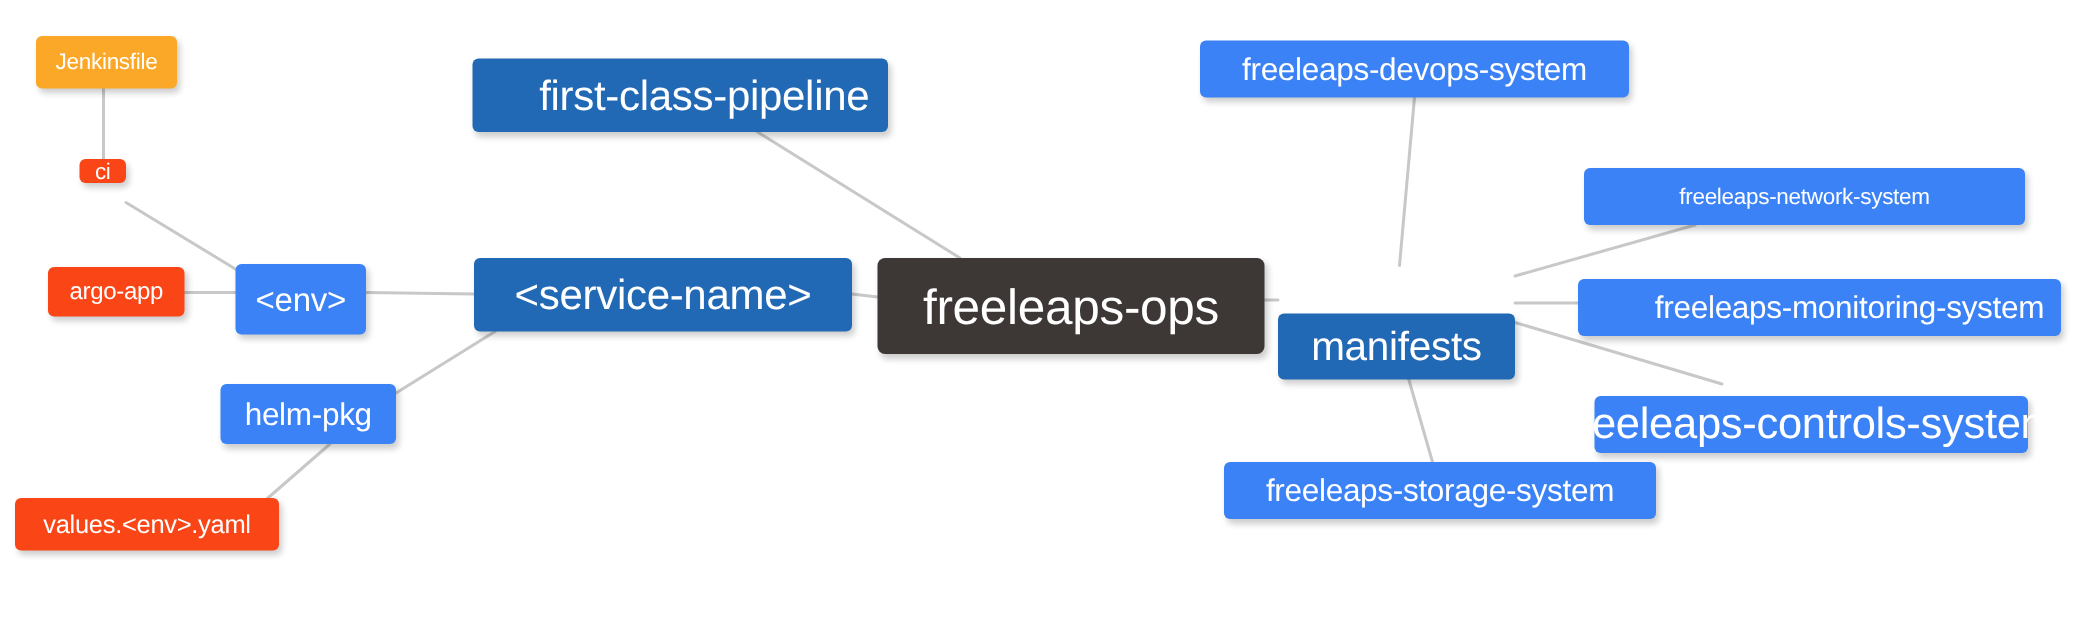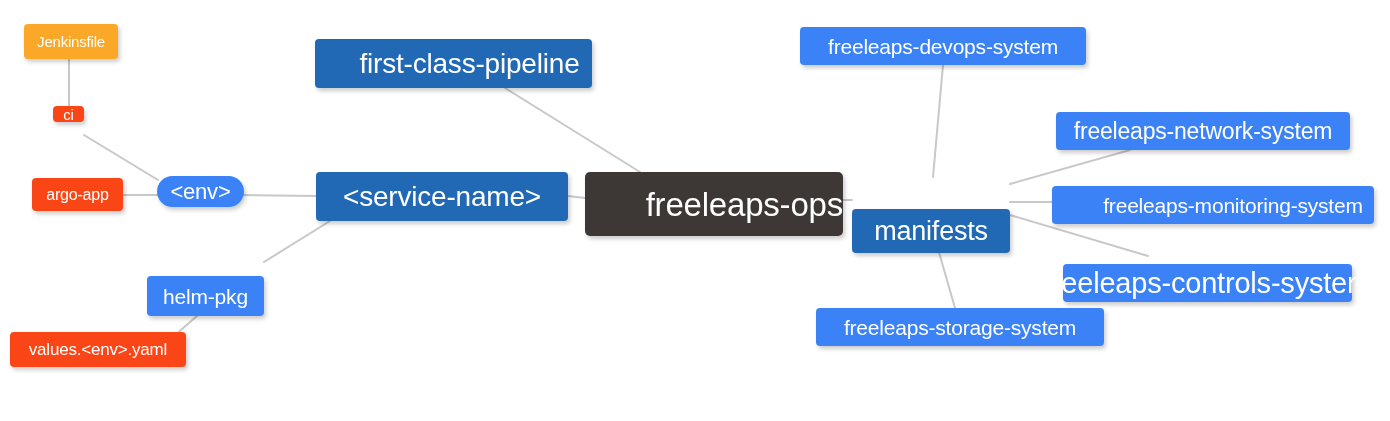--- a/index.html
+++ b/index.html
@@ -82,45 +82,45 @@
   <div id="node-layer">
       <div class="node node-orange" style="left: 24px; top: 24px; width: 94px; height: 35px; font-size: 15px;">
         <span>Jenkinsfile</span>
       </div>
       <div class="node node-red" style="left: 53px; top: 106px; width: 31px; height: 16px; font-size: 15px;">
         <span>ci</span>
       </div>
       <div class="node node-red" style="left: 32px; top: 178px; width: 91px; height: 33px; font-size: 16px;">
         <span>argo-app</span>
       </div>
-      <div class="node node-green" style="left: 157px; top: 176px; width: 87px; height: 31px; font-size: 22px; border-radius: 19px;">
+      <div class="node node-green" style="left: 157px; top: 176px; width: 87px; height: 47px; font-size: 22px;">
         <span>&lt;env&gt;</span>
       </div>
-      <div class="node node-green" style="left: 147px; top: 256px; width: 117px; height: 40px; font-size: 21px; margin-top: 20px;">
+      <div class="node node-green" style="left: 147px; top: 256px; width: 117px; height: 40px; font-size: 21px;">
         <span>helm-pkg</span>
       </div>
       <div class="node node-red" style="left: 10px; top: 332px; width: 176px; height: 35px; font-size: 17px;">
         <span>values.&lt;env&gt;.yaml</span>
       </div>
       <div class="node node-blue" style="left: 315px; top: 39px; width: 277px; height: 49px; font-size: 28px; padding-left: 32px;">
         <span>first-class-pipeline</span>
       </div>
       <div class="node node-blue" style="left: 316px; top: 172px; width: 252px; height: 49px; font-size: 28px;">
         <span>&lt;service-name&gt;</span>
       </div>
-      <div class="node node-root" style="left: 585px; top: 172px; width: 258px; height: 64px; font-size: 33px; justify-content: flex-end;">
+      <div class="node node-root" style="left: 585px; top: 172px; width: 258px; height: 64px; font-size: 33px;">
         <span>freeleaps-ops</span>
       </div>
       <div class="node node-blue" style="left: 852px; top: 177px; width: 158px; height: 44px; font-size: 27px; margin-top: 32px;">
         <span>manifests</span>
       </div>
       <div class="node node-green" style="left: 800px; top: 27px; width: 286px; height: 38px; font-size: 21px;">
         <span>freeleaps-devops-system</span>
       </div>
-      <div class="node node-green" style="left: 1056px; top: 112px; width: 294px; height: 38px; font-size: 23px;">
+      <div class="node node-green" style="left: 1056px; top: 112px; width: 294px; height: 38px; font-size: 15px;">
         <span>freeleaps-network-system</span>
       </div>
       <div class="node node-green" style="left: 1052px; top: 186px; width: 322px; height: 38px; font-size: 21px; padding-left: 40px;">
         <span>freeleaps-monitoring-system</span>
       </div>
       <div class="node node-green" style="left: 1063px; top: 264px; width: 289px; height: 38px; font-size: 29px;">
         <span>freeleaps-controls-system</span>
       </div>
       <div class="node node-green" style="left: 816px; top: 308px; width: 288px; height: 38px; font-size: 21px;">
         <span>freeleaps-storage-system</span>

